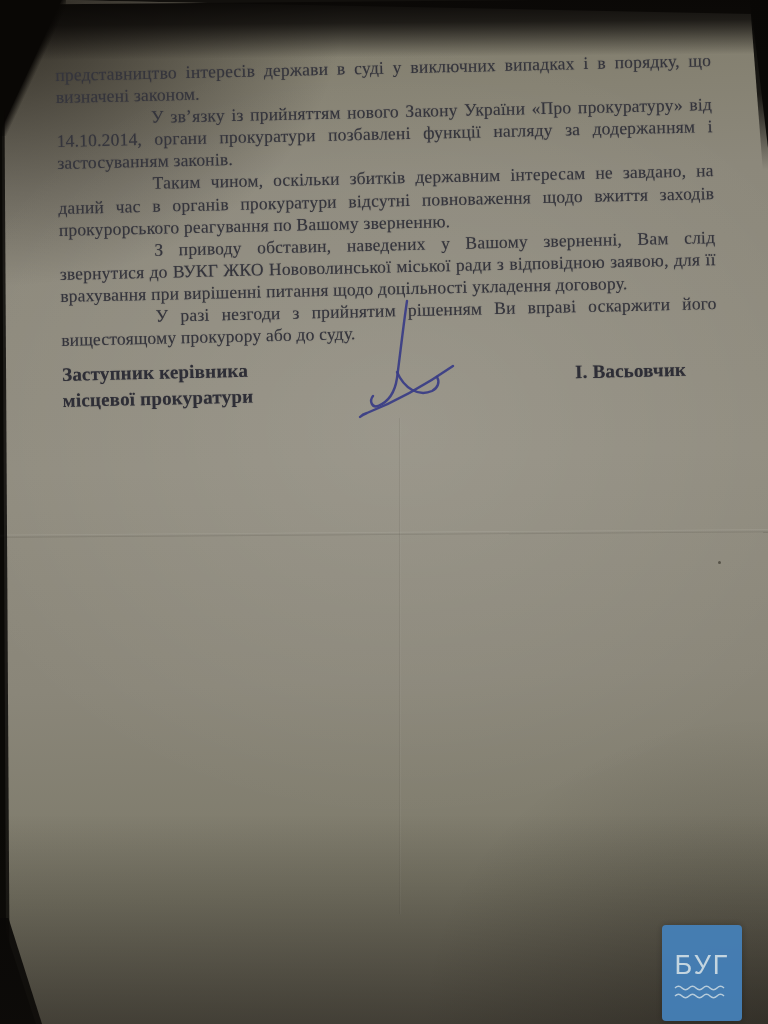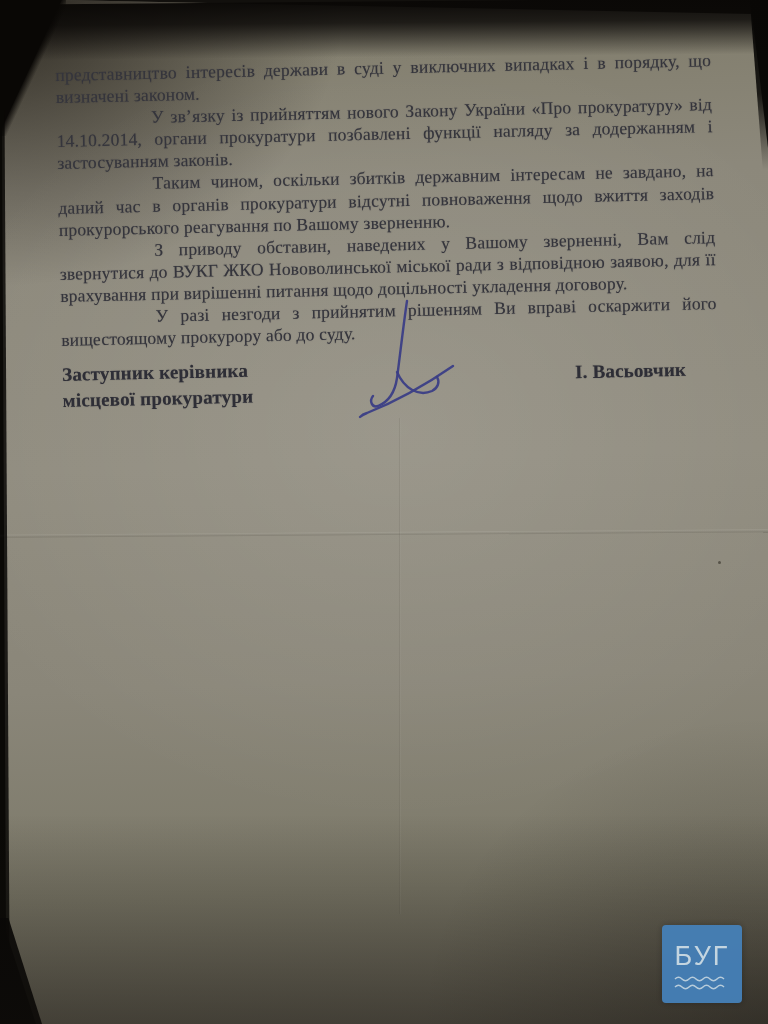--- a/index.html
+++ b/index.html
@@ -108,21 +108,21 @@
     fill: none;
     stroke: var(--color-signature-ink, #3b3e86);
     stroke-width: 2.4;
     stroke-linecap: round;
     opacity: 0.95;
   }
   
   .logo {
     position: absolute;
     left: 662px; top: 925px;
-    width: 80px; height: 78px;
+    width: 80px; height: 96px;
     border-radius: 4px;
     background: var(--color-logo-background, #4580b8);
     box-shadow: 0 0 6px rgba(0,0,0,0.25);
     display: flex;
     flex-direction: column;
     align-items: center;
     justify-content: center;
     opacity: 0.95;
   }
   .logo-text {

